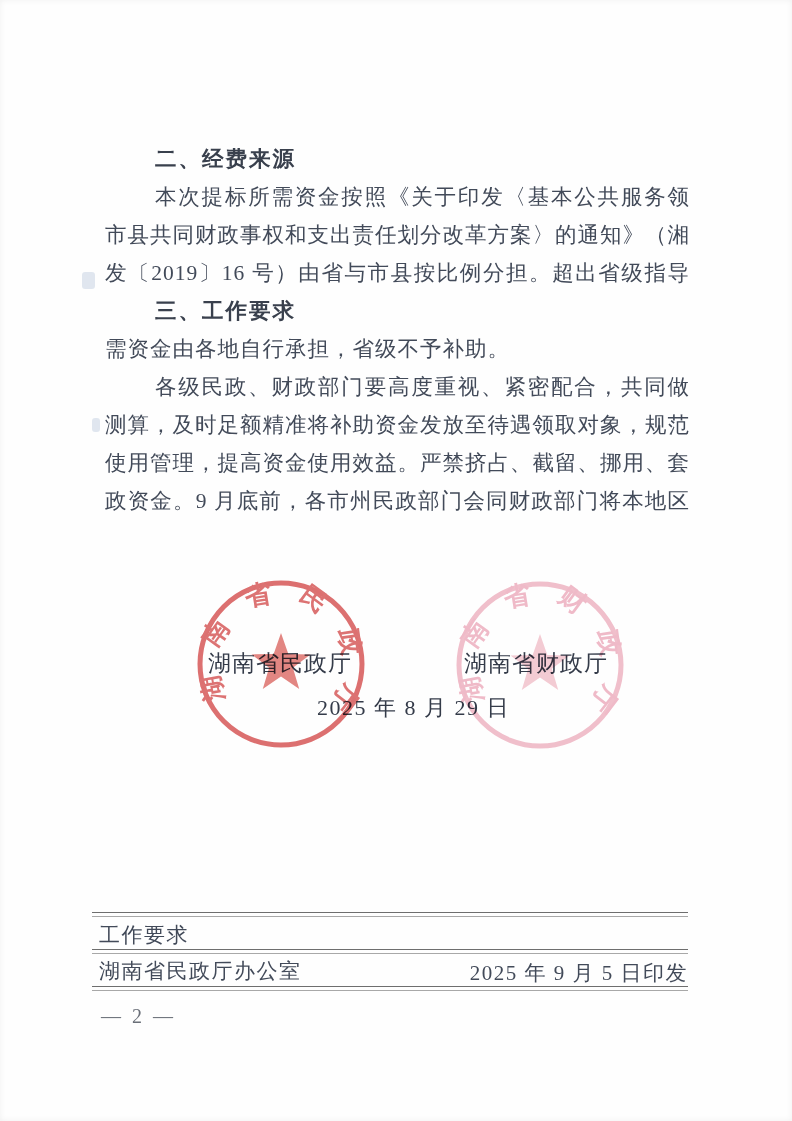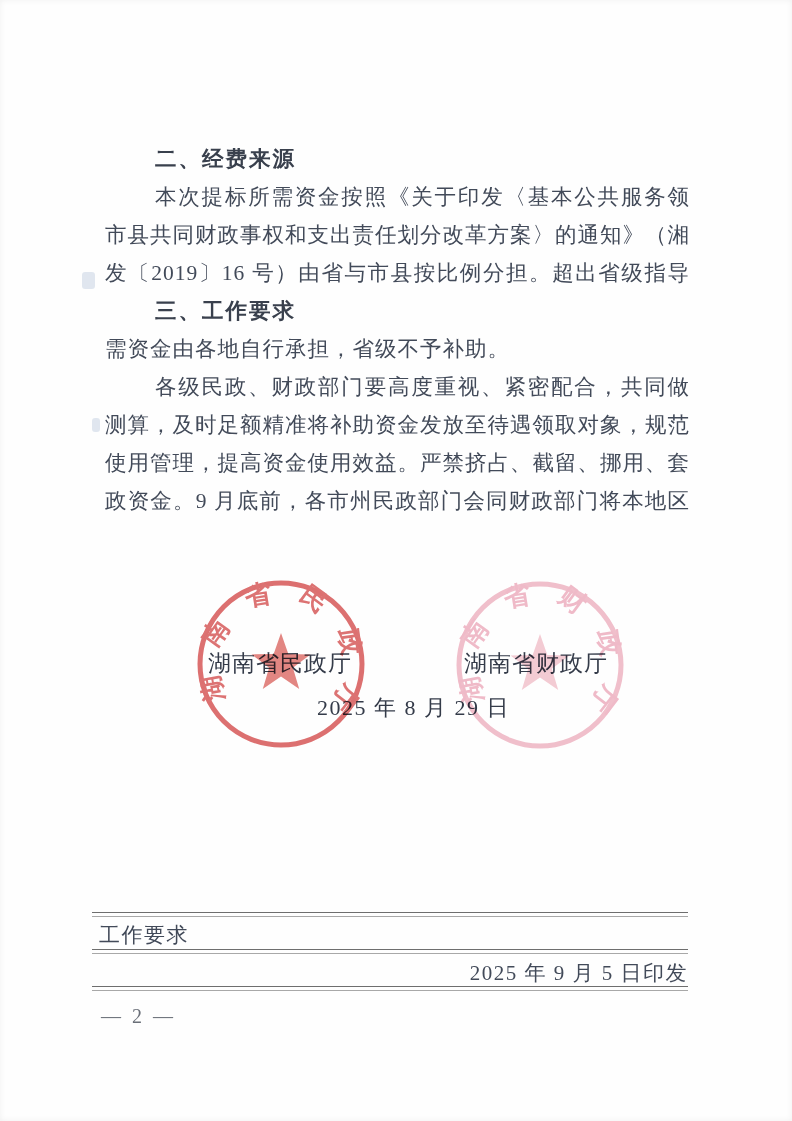--- a/index.html
+++ b/index.html
@@ -117,18 +117,19 @@
     </defs>
     <text font-size="26" letter-spacing="24" font-weight="bold" fill="#edaabb">
       <textPath href="#arcR" startOffset="0">湖南省财政厅</textPath>
     </text>
     <polygon points="0,-31 7.35,-10.11 29.49,-9.58 11.89,3.86 18.22,25.08 0,12.5 -18.22,25.08 -11.89,3.86 -29.49,-9.58 -7.35,-10.11" fill="#f2bfca"></polygon>
   </svg>
 
   <div class="rule rule-1"></div>
   <div class="foot-text foot-disclosure">工作要求</div>
   <div class="rule rule-2"></div>
+  <div class="foot-text foot-office">湖南省民政厅办公室</div>
   <div class="foot-text foot-date">2025 年 9 月 5 日印发</div>
   <div class="rule rule-3"></div>
 
   <div class="page-num">— 2 —</div>
 
 </div>
 
 </body></html>

